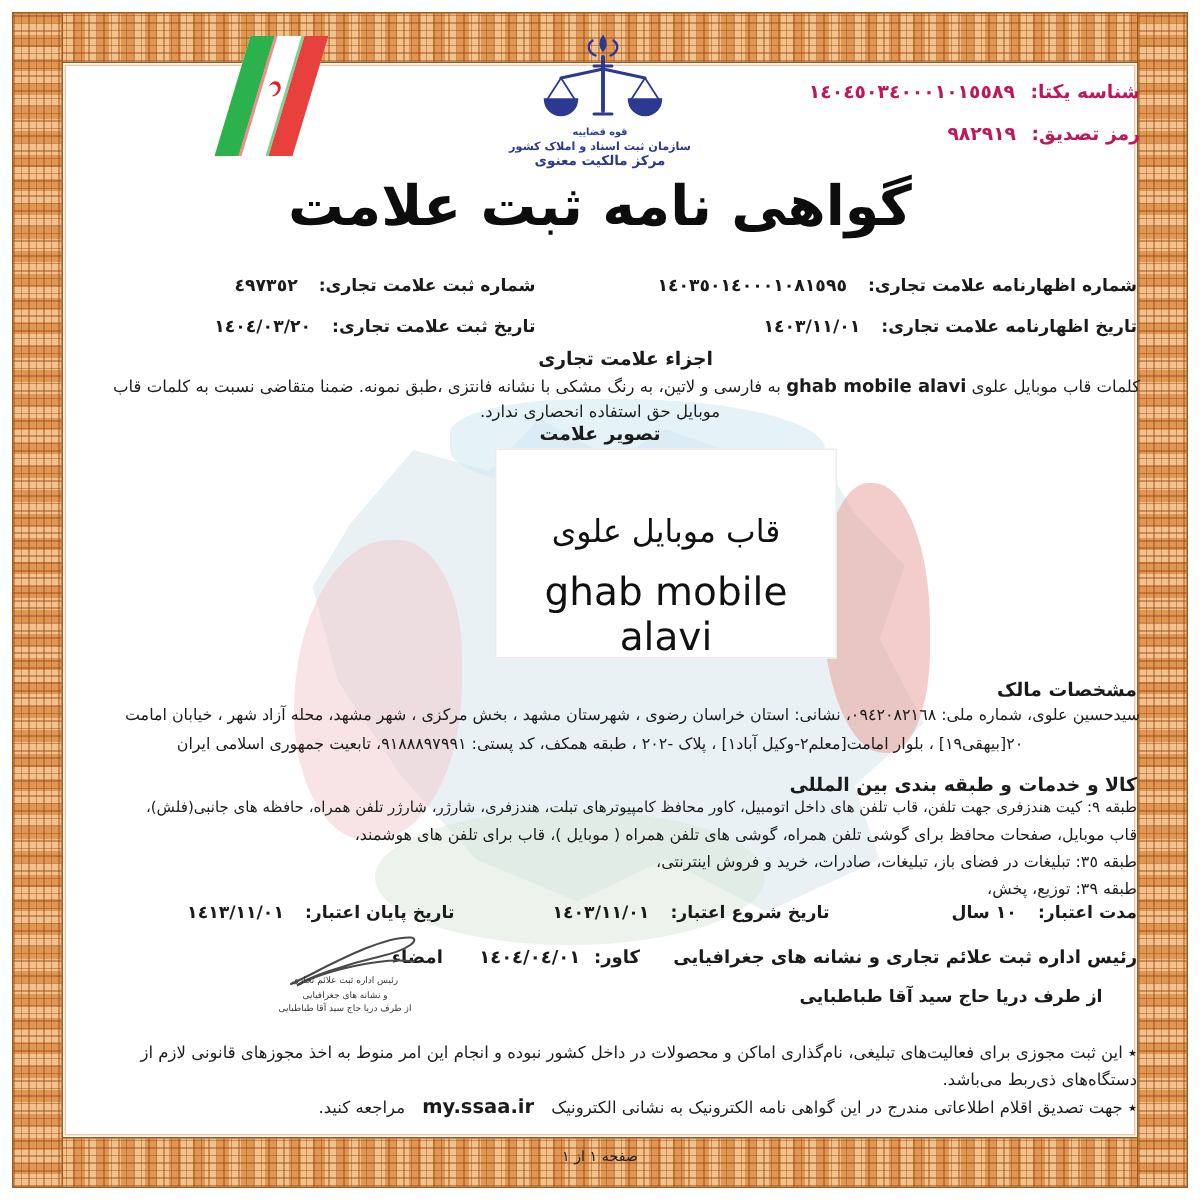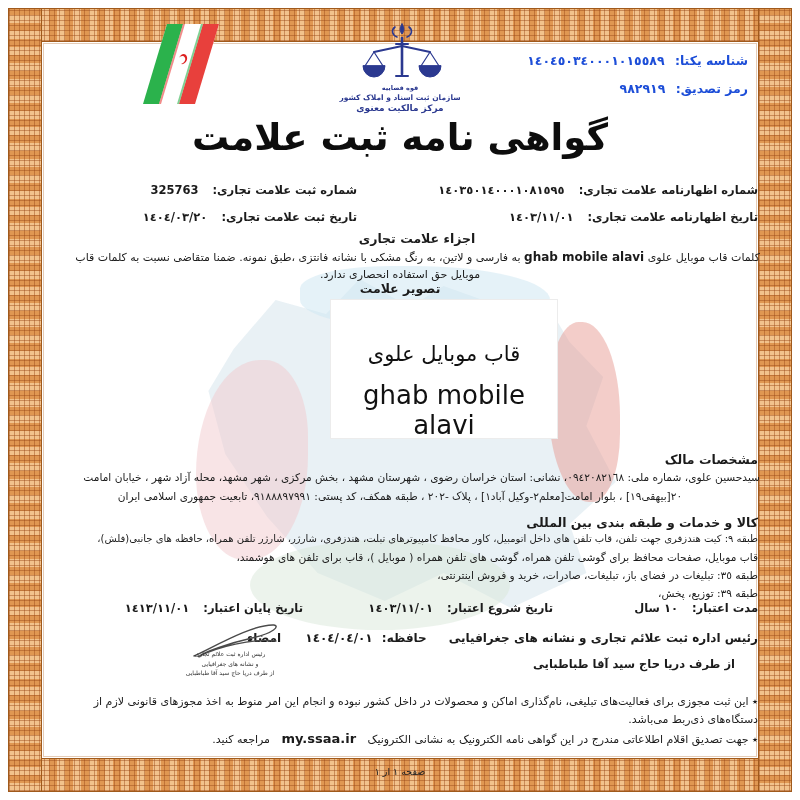--- a/index.html
+++ b/index.html
@@ -16,21 +16,21 @@
   .strip.v{background-image:
       repeating-linear-gradient(0deg, rgba(153,72,23,.45) 0 1px, rgba(0,0,0,0) 1px 5px),
       repeating-linear-gradient(90deg, rgba(153,72,23,.45) 0 1px, rgba(0,0,0,0) 1px 5px),
       repeating-linear-gradient(0deg, #f2c28c 0 8px, #e09752 8px 16px);}
   .b-top{top:8px;left:8px;right:8px;height:32px;}
   .b-bottom{bottom:8px;left:8px;right:8px;height:32px;}
   .b-left{top:8px;bottom:8px;left:8px;width:32px;}
   .b-right{top:8px;bottom:8px;right:8px;width:32px;}
   .inner-hair{position:absolute;inset:43px;border:1px solid rgba(180,110,50,.35);pointer-events:none;}
   
-  .red-id{right:52px;text-align:right;direction:rtl;color:#1d4ed8;font-weight:bold;font-size:12.5px;white-space:nowrap;}
+  .red-id{right:40px;text-align:right;direction:rtl;color:#be185d;font-weight:bold;font-size:12.5px;white-space:nowrap;}
   .org-line{left:0;right:0;text-align:center;color:#2b3990;font-weight:bold;direction:rtl;}
   .title{left:0;right:0;top:116px;text-align:center;font-size:37px;font-weight:bold;direction:rtl;color:#0d0d0d;}
   
   .rtl{direction:rtl;unicode-bidi:embed;}
   .lblrow{font-size:11.5px;font-weight:bold;white-space:nowrap;}
   .lblrow .val{margin-right:10px;font-weight:600;}
   .center-line{left:0;right:0;text-align:center;}
   .body-line{font-size:11px;line-height:1.25;}
   .sec-head{font-size:12.5px;font-weight:bold;}
   
@@ -105,21 +105,21 @@
   </div>
 
   <div class="abs title">گواهی نامه ثبت علامت</div>
 
   <div class="abs rtl lblrow" style="top:183px;right:42px;">
     <span>شماره اظهارنامه علامت تجاری:</span>
     <span class="val">١٤٠٣٥٠١٤٠٠٠١٠٨١٥٩٥</span>
   </div>
   <div class="abs rtl lblrow" style="top:183px;right:443px;">
     <span>شماره ثبت علامت تجاری:</span>
-    <span class="val">325763</span>
+    <span class="val">٤٩٧٣٥٢</span>
   </div>
   <div class="abs rtl lblrow" style="top:210px;right:42px;">
     <span>تاریخ اظهارنامه علامت تجاری:</span>
     <span class="val">١٤٠٣/١١/٠١</span>
   </div>
   <div class="abs rtl lblrow" style="top:210px;right:443px;">
     <span>تاریخ ثبت علامت تجاری:</span>
     <span class="val">١٤٠٤/٠٣/٢٠</span>
   </div>
 
@@ -155,21 +155,21 @@
     <span>تاریخ شروع اعتبار:</span>
     <span class="val">١٤٠٣/١١/٠١</span>
   </div>
   <div class="abs rtl lblrow" style="top:601px;right:497px;">
     <span>تاریخ پایان اعتبار:</span>
     <span class="val">١٤١٣/١١/٠١</span>
   </div>
 
   <div class="abs rtl" style="top:631px;right:42px;font-size:12px;font-weight:bold;white-space:nowrap;">
     <span>رئیس اداره ثبت علائم تجاری و نشانه های جغرافیایی</span>
-    <span style="margin-right:18px;">حافظه:</span>
+    <span style="margin-right:18px;">کاور:</span>
     <span style="margin-right:5px;">١٤٠٤/٠٤/٠١</span>
     <span style="margin-right:20px;">امضاء</span>
   </div>
   <div class="abs rtl" style="top:657px;right:65px;font-size:11.5px;font-weight:bold;">از طرف دریا حاج سید آقا طباطبایی</div>
 
   <svg class="abs" style="left:190px;top:614px;" width="95" height="50" viewBox="0 0 95 50">
     <path d="M4,42 C22,34 62,10 84,11 C90,12 84,19 62,24 C40,29 14,38 8,43 C26,33 64,24 86,27" fill="none" stroke="#4a4a4a" stroke-width="1.4" stroke-linecap="round"></path>
   </svg>
   <div class="abs stamp-txt">
     <div>رئیس اداره ثبت علائم تجاری</div>

